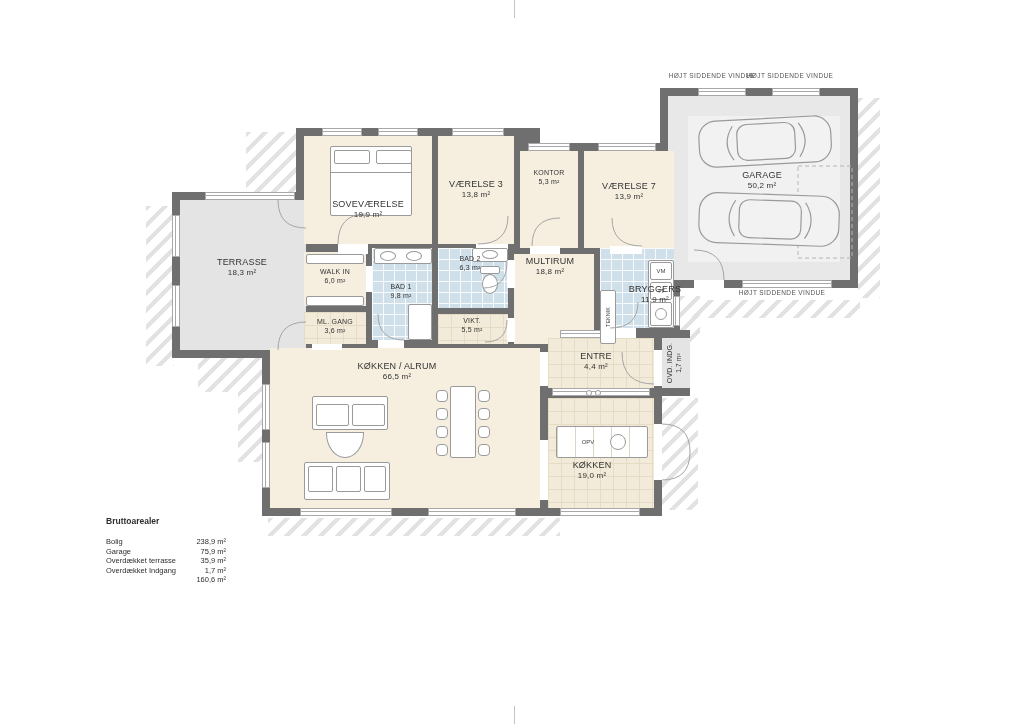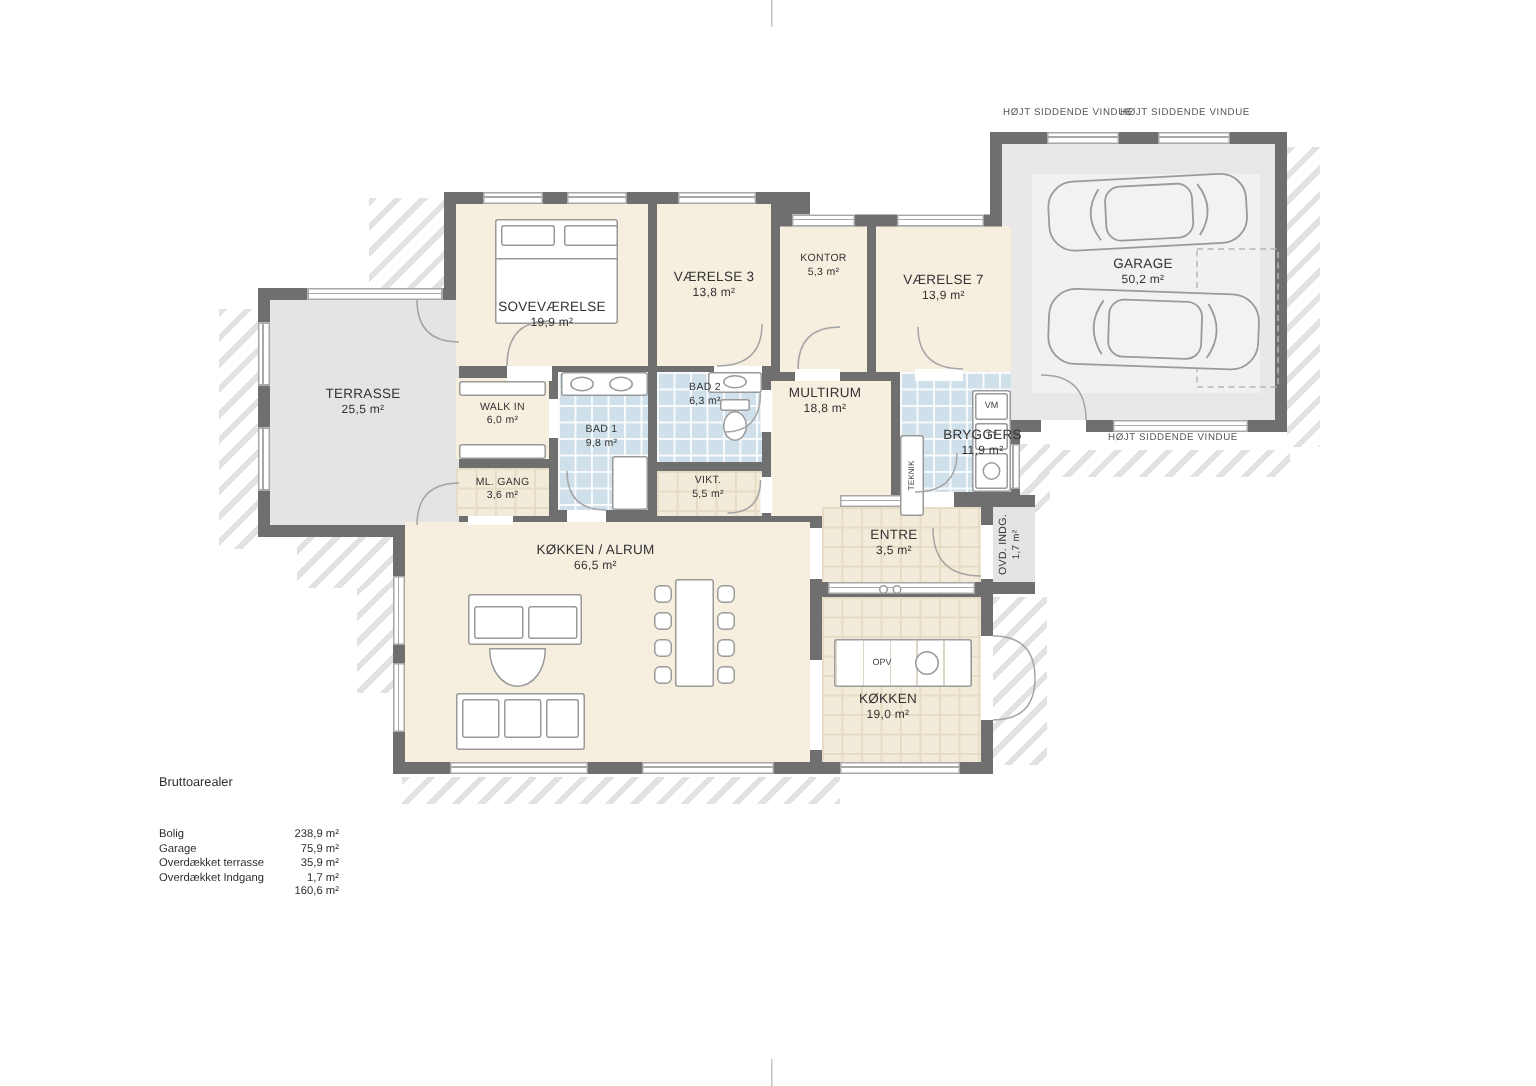--- a/index.html
+++ b/index.html
@@ -28,21 +28,21 @@
   .room-label{position:absolute;transform:translate(-50%,-50%);text-align:center;
     font-size:9px;line-height:1.25;letter-spacing:.2px;white-space:nowrap;color:#333;}
   .room-label .area{font-size:8px;}
   .room-label.vertical{transform:translate(-50%,-50%) rotate(-90deg);font-size:7px;}
   .room-label.tiny{font-size:7px;}
   .mini-label{position:absolute;transform:translate(-50%,-50%);font-size:6px;color:#444;white-space:nowrap;}
   .mini-label.vertical{transform:translate(-50%,-50%) rotate(-90deg);font-size:5.5px;}
   .win-note{position:absolute;transform:translate(-50%,-50%);font-size:6.5px;letter-spacing:.4px;
     color:#555;white-space:nowrap;}
   .areas{position:absolute;left:106px;top:516px;width:120px;font-size:7.5px;color:#2e2e2e;}
-  .areas .title{font-weight:normal;font-size:8.5px;margin-bottom:25px;}
+  .areas .title{font-weight:bold;font-size:8.5px;margin-bottom:11px;}
   .areas .arow{display:flex;justify-content:space-between;line-height:9.6px;}
   .areas .aval{text-align:right;}
   .cropmark{width:1px;background:#c4c4c4;}
   svg{position:absolute;left:0;top:0;}
 </style>
 </head>
 <body>
 
 <div id="canvas">
 
@@ -200,21 +200,21 @@
     <g transform="translate(700,192) rotate(2)" stroke="#9a9a9a" stroke-width="1.2">
       <rect x="0" y="0" width="140" height="50" rx="18" fill="#f2f2f2"></rect>
       <rect x="40" y="6" width="62" height="38" rx="10" fill="none"></rect>
       <path d="M36,7 Q24,25 36,43" fill="none"></path>
       <path d="M106,7 Q118,25 106,43" fill="none"></path>
     </g>
   </svg>
 
   <div class="room-label" style="left:242px;top:268px">
     <div>TERRASSE</div>
-    <div class="area">25,5 m²</div>
+    <div class="area">18,3 m²</div>
   </div>
   <div class="room-label" style="left:368px;top:210px">
     <div>SOVEVÆRELSE</div>
     <div class="area">19,9 m²</div>
   </div>
   <div class="room-label" style="left:476px;top:190px">
     <div>VÆRELSE 3</div>
     <div class="area">13,8 m²</div>
   </div>
   <div class="room-label tiny" style="left:549px;top:178px">
@@ -248,21 +248,21 @@
   <div class="room-label tiny" style="left:335px;top:327px">
     <div>ML. GANG</div>
     <div class="area" style="font-size:7px">3,6 m²</div>
   </div>
   <div class="room-label tiny" style="left:472px;top:326px">
     <div>VIKT.</div>
     <div class="area" style="font-size:7px">5,5 m²</div>
   </div>
   <div class="room-label" style="left:596px;top:362px">
     <div>ENTRE</div>
-    <div class="area">3,5 m²</div>
+    <div class="area">4,4 m²</div>
   </div>
   <div class="room-label vertical" style="left:674px;top:363px">
     <div>OVD. INDG.</div>
     <div class="area" style="font-size:6.5px">1,7 m²</div>
   </div>
   <div class="room-label" style="left:397px;top:372px">
     <div>KØKKEN / ALRUM</div>
     <div class="area">66,5 m²</div>
   </div>
   <div class="room-label" style="left:592px;top:471px">

